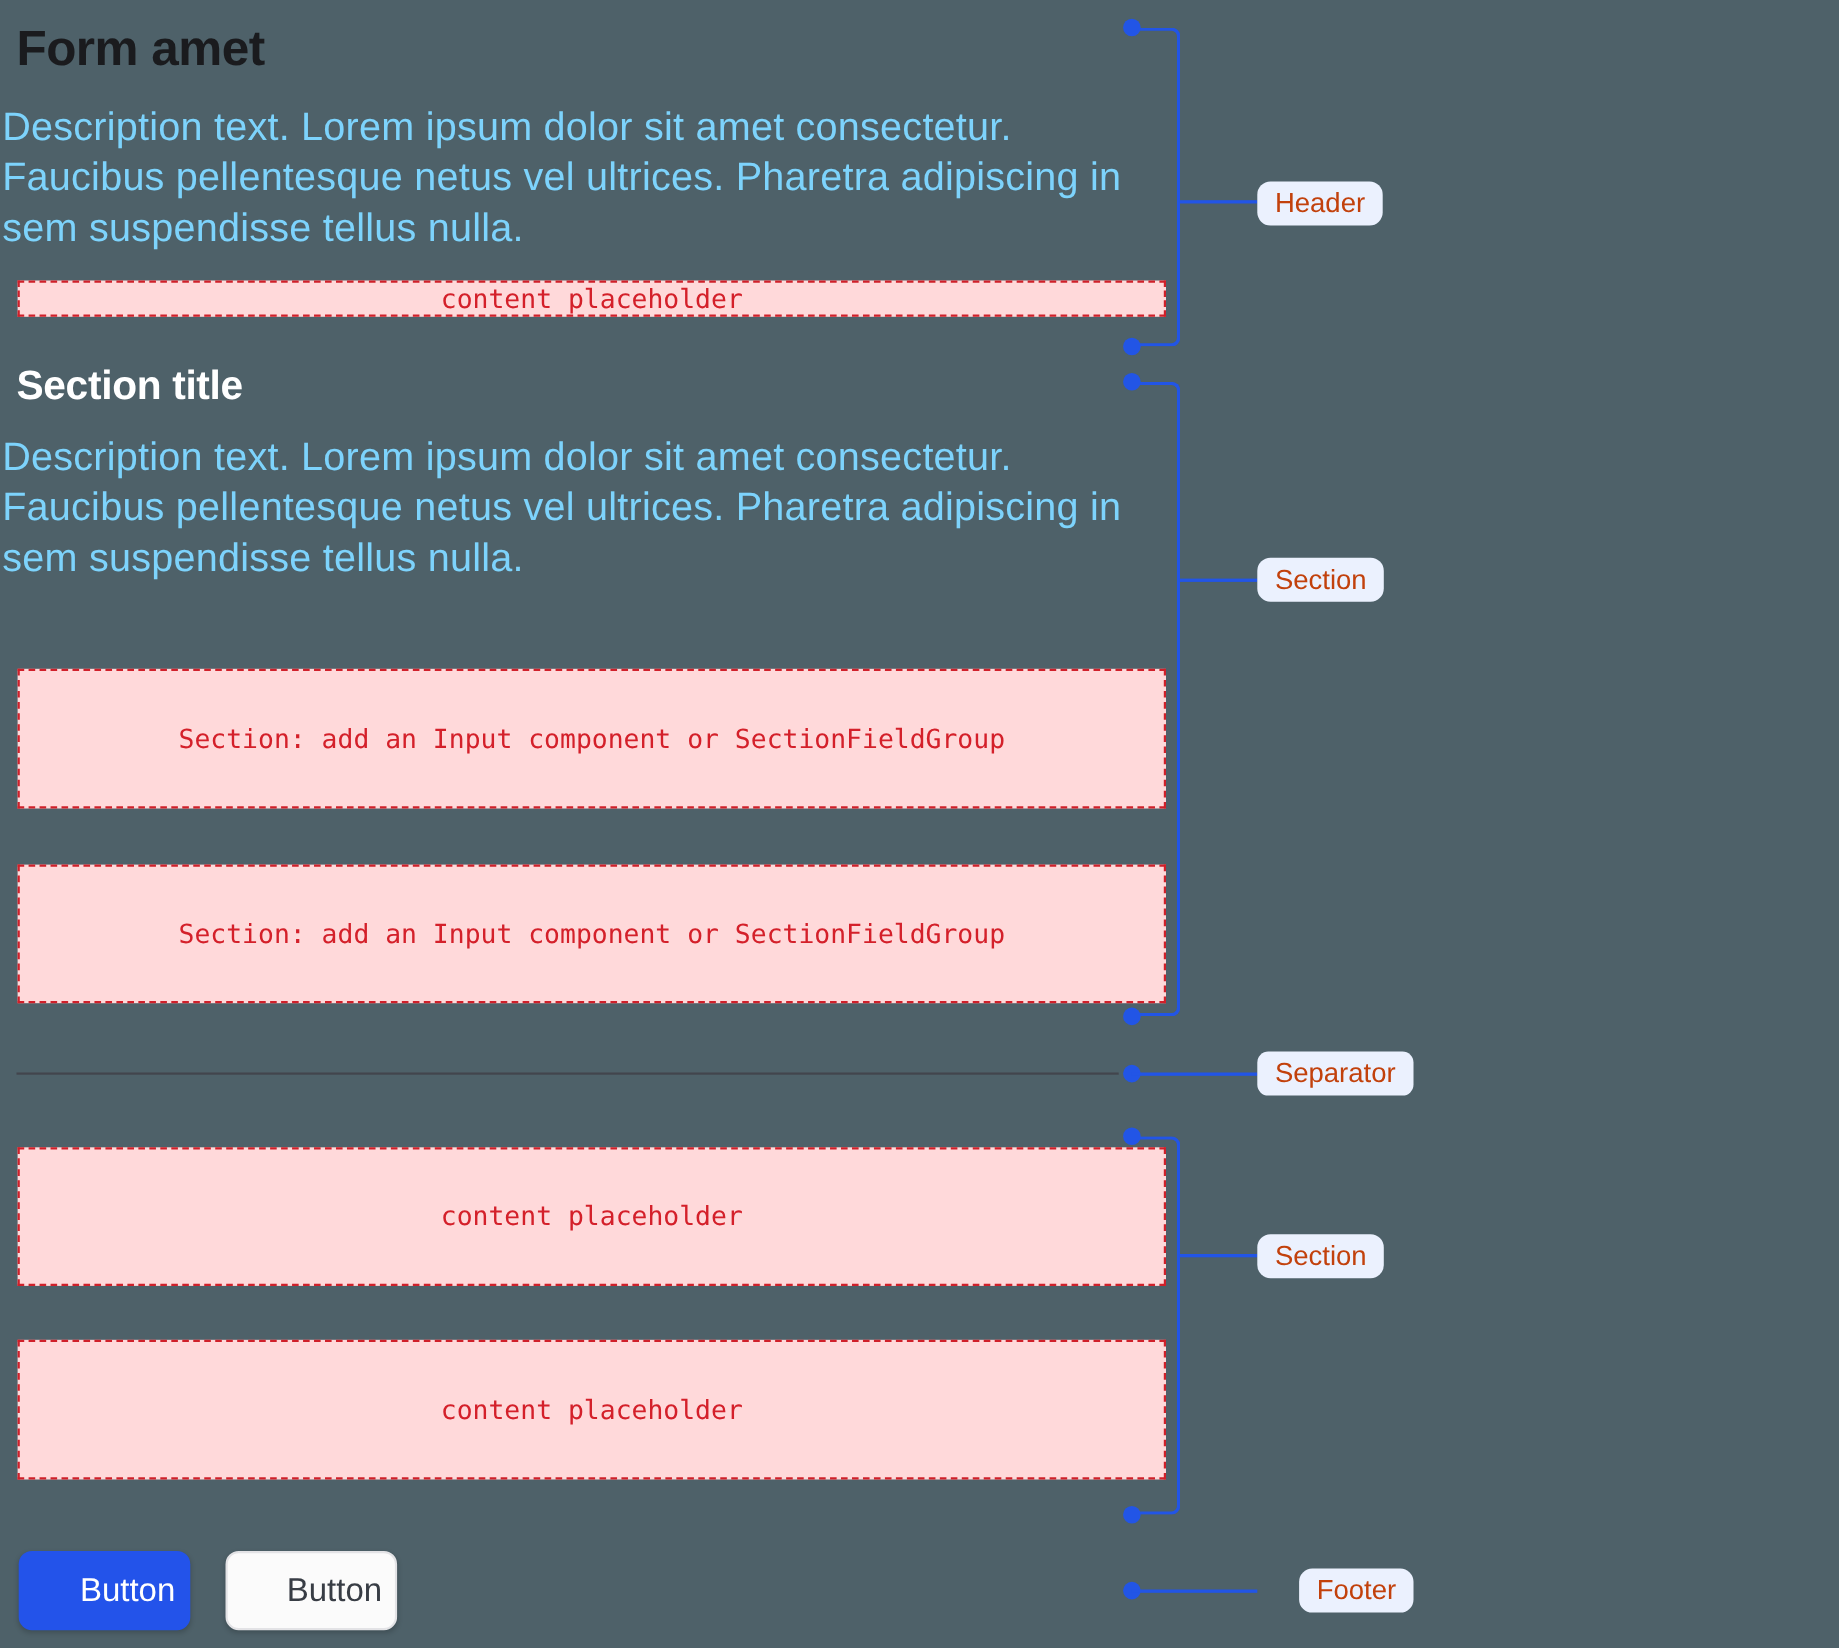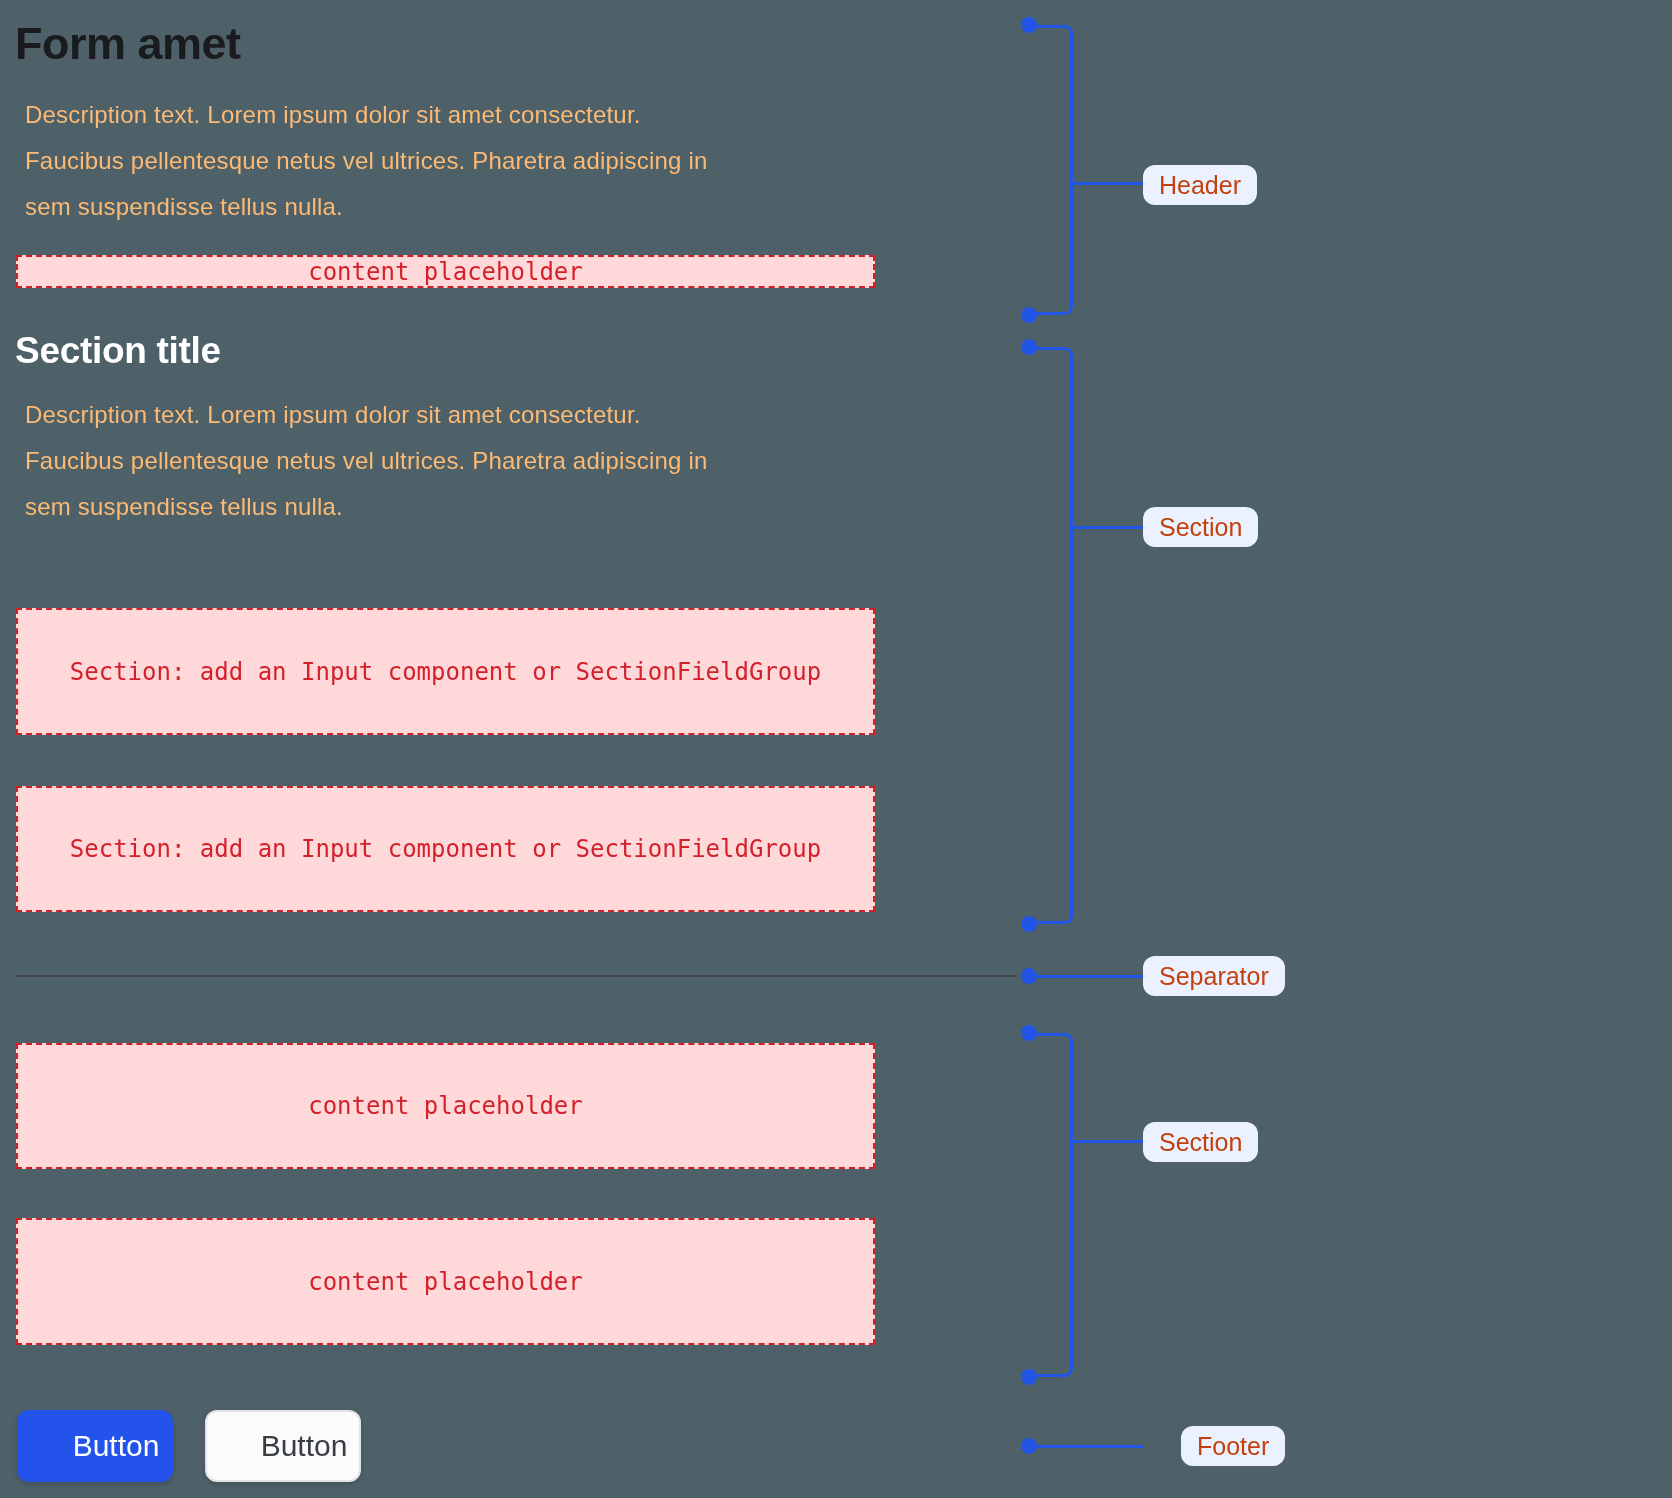--- a/index.html
+++ b/index.html
@@ -15,34 +15,34 @@
     overflow:hidden;
   }
 
   
   .form-title{
     position:absolute; left:15px; top:18px;
     font-size:45px; font-weight:700; color:#1a1b1e;
     letter-spacing:-0.5px; margin:0;
   }
   .desc{
-    position:absolute; left:25px;
-    font-size:24px; line-height:46px; color:#fdba74;
+    position:absolute; left:2px;
+    font-size:36px; line-height:46px; color:#7dd3fc;
     letter-spacing:0.2px;
   }
   .desc-header{ top:92px; }
   .section-title{
     position:absolute; left:15px; top:330px;
     font-size:37px; font-weight:700; color:#ffffff;
     letter-spacing:-0.3px; margin:0;
   }
   .desc-section{ top:392px; }
 
   .ph{
-    position:absolute; left:16px; width:859px;
+    position:absolute; left:16px; width:1044px;
     box-sizing:border-box;
     background:#ffd9da;
     border:2px dashed #d0202a;
     color:#d4202a;
     font-family:"DejaVu Sans Mono", monospace;
     font-size:24px;
     display:flex; align-items:center; justify-content:center;
     text-align:center;
   }
   .ph-strip{ top:255px; height:33px; }
@@ -147,21 +147,21 @@
   <div class="note" style="top:165px;">Header</div>
 
   <div class="bracket" style="top:347px; height:577px;"></div>
   <div class="dot" style="left:1029px; top:347px;"></div>
   <div class="dot" style="left:1029px; top:924px;"></div>
   <div class="connector" style="left:1072px; top:526px; width:71px;"></div>
   <div class="note" style="top:507px;">Section</div>
 
   <div class="dot" style="left:1029px; top:976px;"></div>
   <div class="connector" style="left:1029px; top:975px; width:114px;"></div>
-  <div class="note" style="top:956px;">Separator</div>
+  <div class="note" style="top:956px;border-radius:10px;">Separator</div>
 
   <div class="bracket" style="top:1033px; height:344px;"></div>
   <div class="dot" style="left:1029px; top:1033px;"></div>
   <div class="dot" style="left:1029px; top:1377px;"></div>
   <div class="connector" style="left:1072px; top:1140px; width:71px;"></div>
   <div class="note" style="top:1122px;">Section</div>
 
   <div class="dot" style="left:1029px; top:1446px;"></div>
   <div class="connector" style="left:1029px; top:1445px; width:114px;"></div>
   <div class="note" style="top:1426px;margin-left:38px;">Footer</div>

